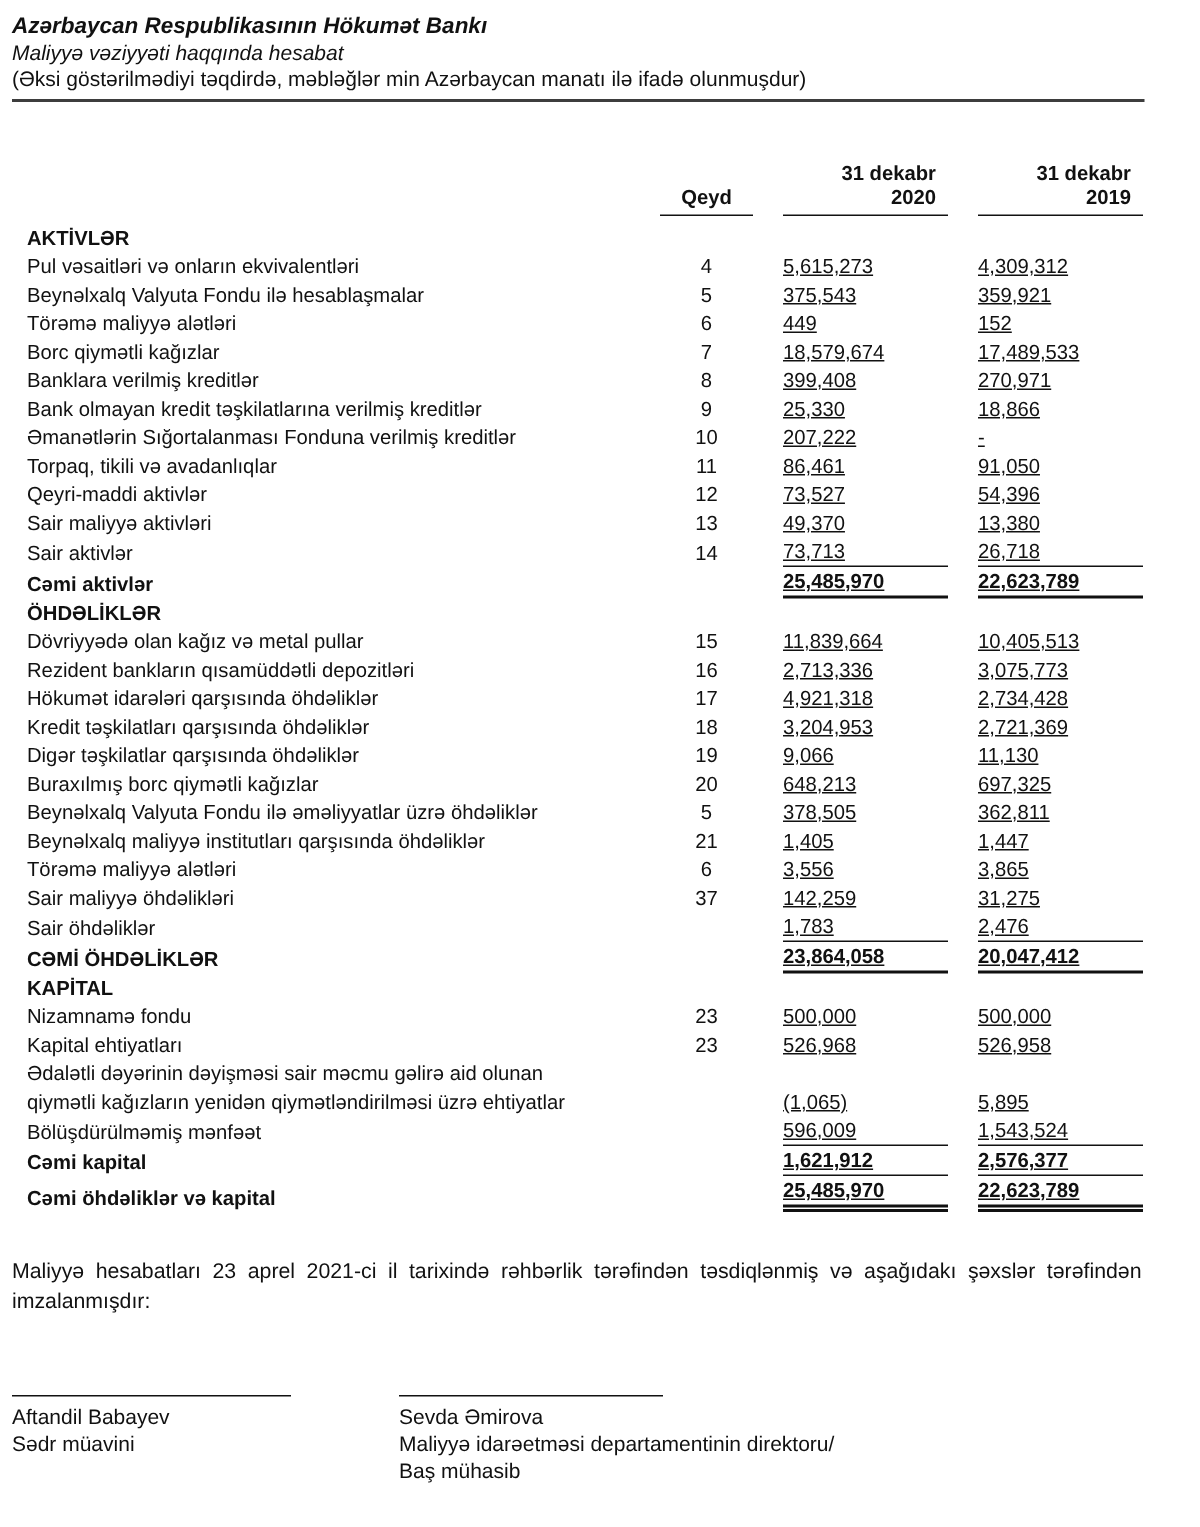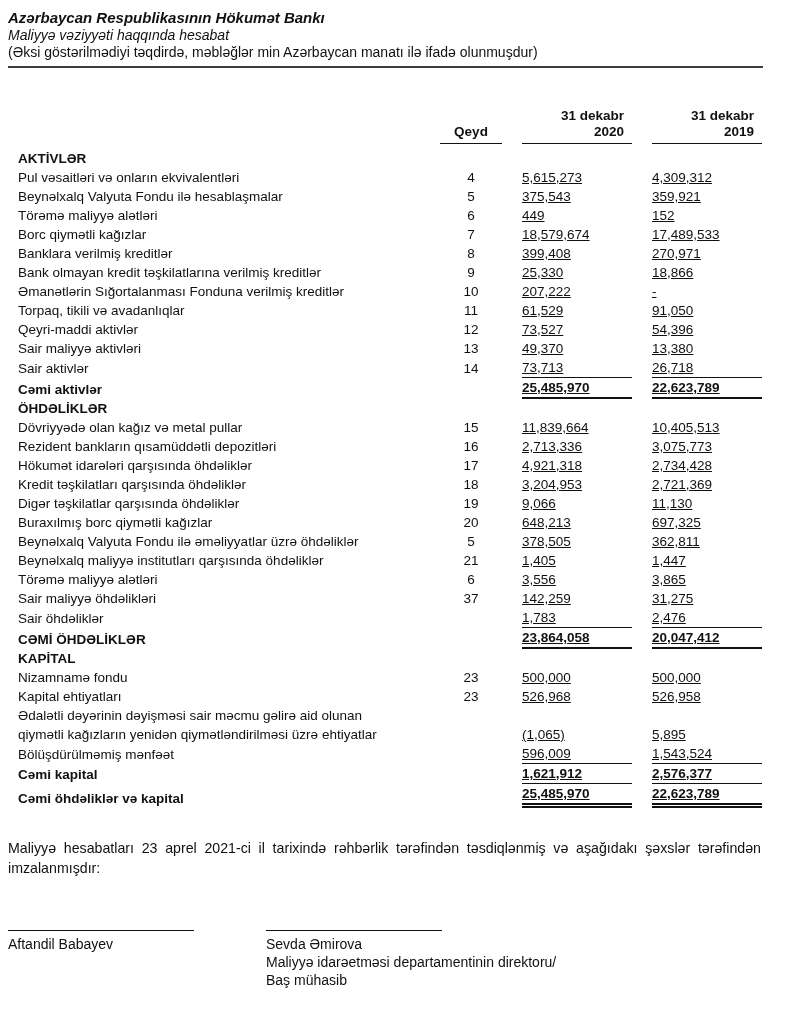--- a/index.html
+++ b/index.html
@@ -106,21 +106,21 @@
     </div>
     <div class="row">
       <div class="cl">Əmanətlərin Sığortalanması Fonduna verilmiş kreditlər</div>
       <div class="cq">10</div>
       <div class="cv">207,222</div>
       <div class="cv">-</div>
     </div>
     <div class="row">
       <div class="cl">Torpaq, tikili və avadanlıqlar</div>
       <div class="cq">11</div>
-      <div class="cv">61,529</div>
+      <div class="cv">86,461</div>
       <div class="cv">91,050</div>
     </div>
     <div class="row">
       <div class="cl">Qeyri-maddi aktivlər</div>
       <div class="cq">12</div>
       <div class="cv">73,527</div>
       <div class="cv">54,396</div>
     </div>
     <div class="row">
       <div class="cl">Sair maliyyə aktivləri</div>
@@ -261,20 +261,21 @@
     </div>
   </div>
 </div>
 
 <div class="approval">Maliyyə hesabatları 23 aprel 2021-ci il tarixində rəhbərlik tərəfindən təsdiqlənmiş və aşağıdakı şəxslər tərəfindən imzalanmışdır:</div>
 
 <div class="signatures">
   <div class="sig-col-left">
     <div class="sig-line l"></div>
     <div class="sig-name">Aftandil Babayev</div>
+    <div class="sig-title">Sədr müavini</div>
   </div>
   <div class="sig-col-right">
     <div class="sig-line r"></div>
     <div class="sig-name">Sevda Əmirova</div>
     <div class="sig-title">Maliyyə idarəetməsi departamentinin direktoru/</div>
     <div class="sig-title">Baş mühasib</div>
   </div>
 </div>
 
 </body></html>

